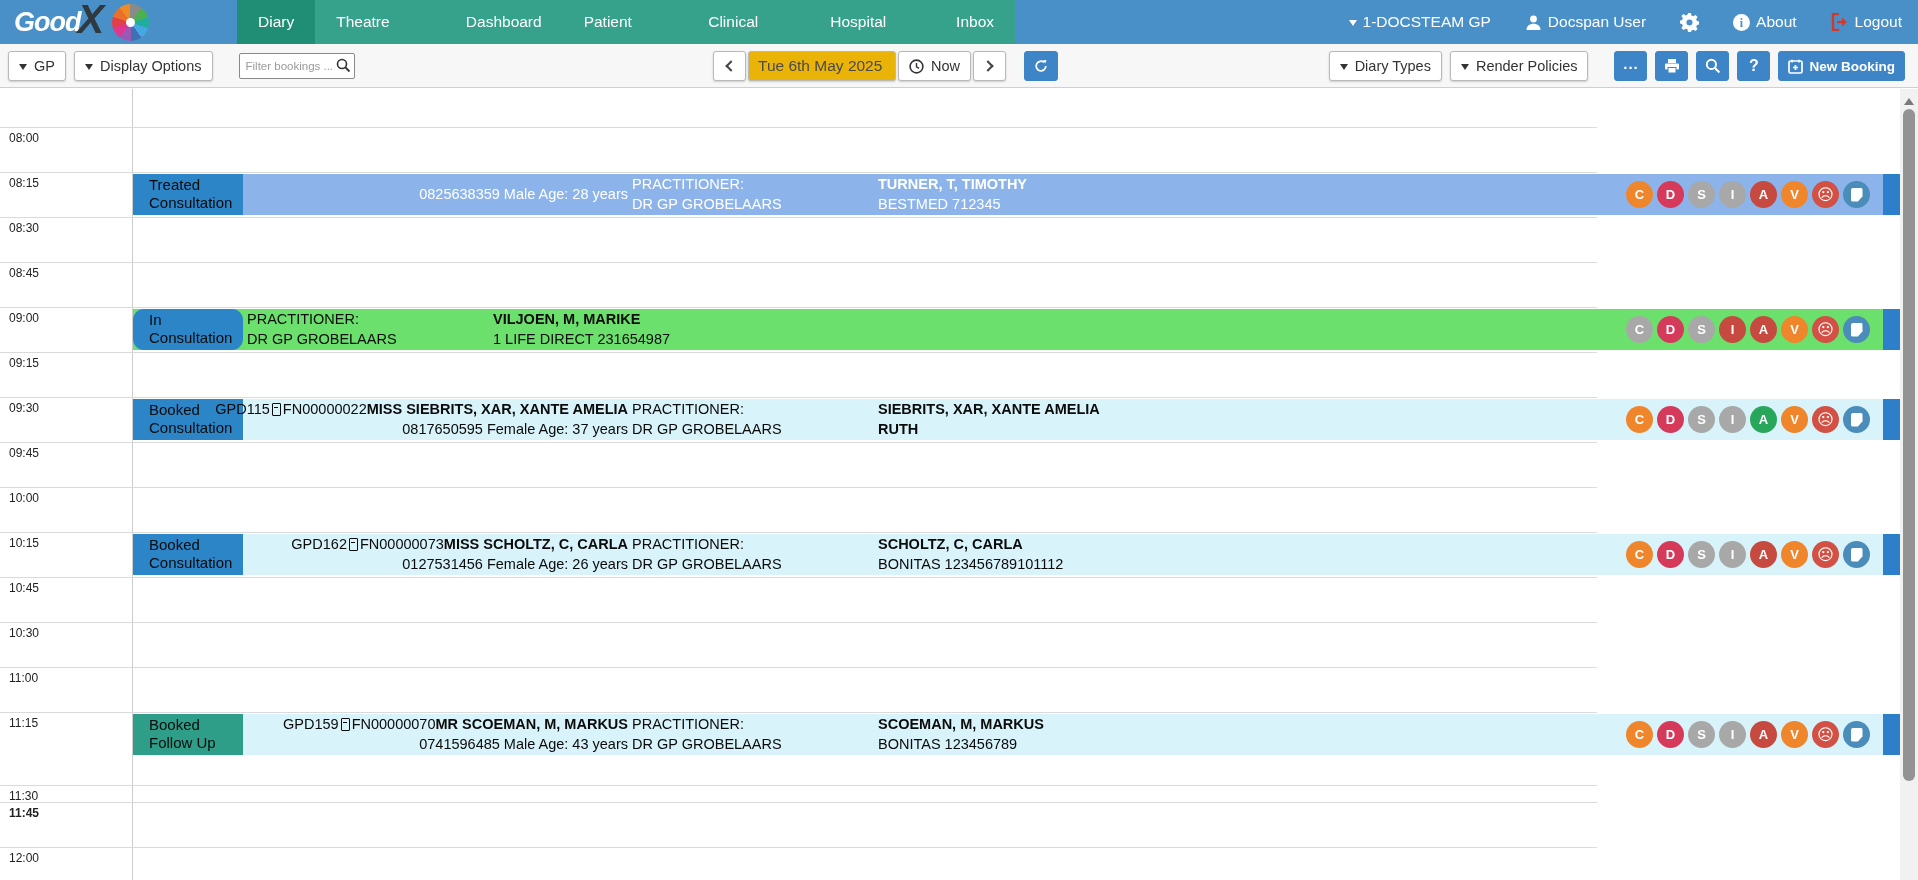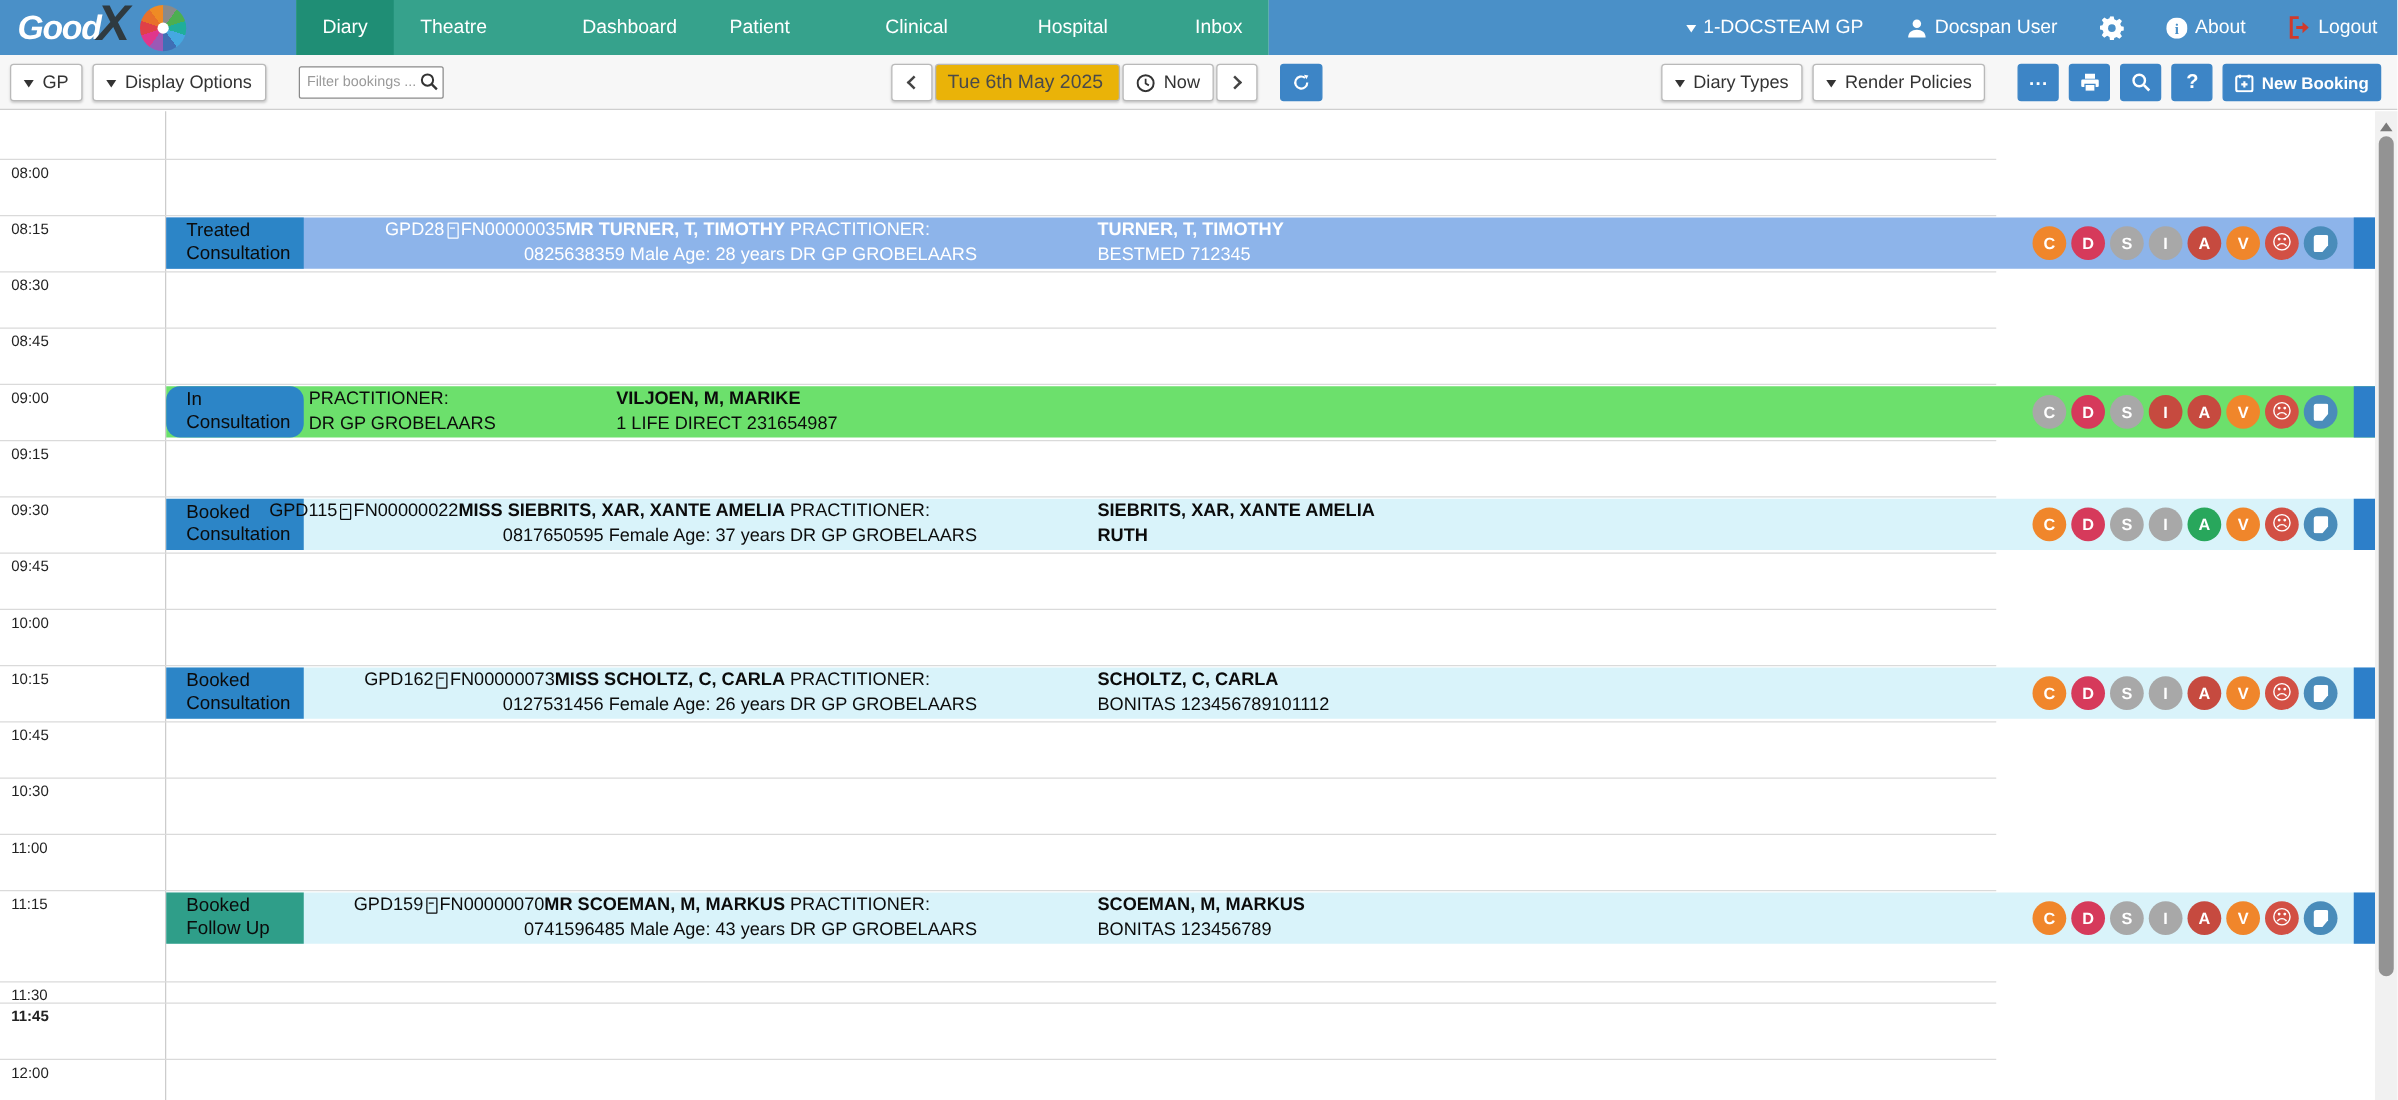--- a/index.html
+++ b/index.html
@@ -272,26 +272,20 @@
     </div>
     <div class="slot" style="top: 713px; font-weight: bold;">
       <span class="slot-time">11:45</span>
     </div>
     <div class="slot" style="top: 758px;">
       <span class="slot-time">12:00</span>
     </div>
     <div class="booking" style="top: 85px; background: rgb(141, 180, 234); color: rgb(255, 255, 255);">
       <div class="b-status" style="background: rgb(44, 133, 199);">Treated Consultation</div>
       <div class="b-patient">
-        <div class="b-line">
-          <span>GPD28</span>
-          <span class="doc-shape"></span>
-          <span>FN00000035</span>
-          <b>MR TURNER, T, TIMOTHY</b>
-        </div>
         <div class="b-line">0825638359 Male Age: 28 years</div>
       </div>
       <div class="b-pract">
         <div>PRACTITIONER:</div>
         <div>DR GP GROBELAARS</div>
       </div>
       <div class="b-name">
         <div class="nm">TURNER, T, TIMOTHY</div>
         <div>BESTMED 712345</div>
       </div>

